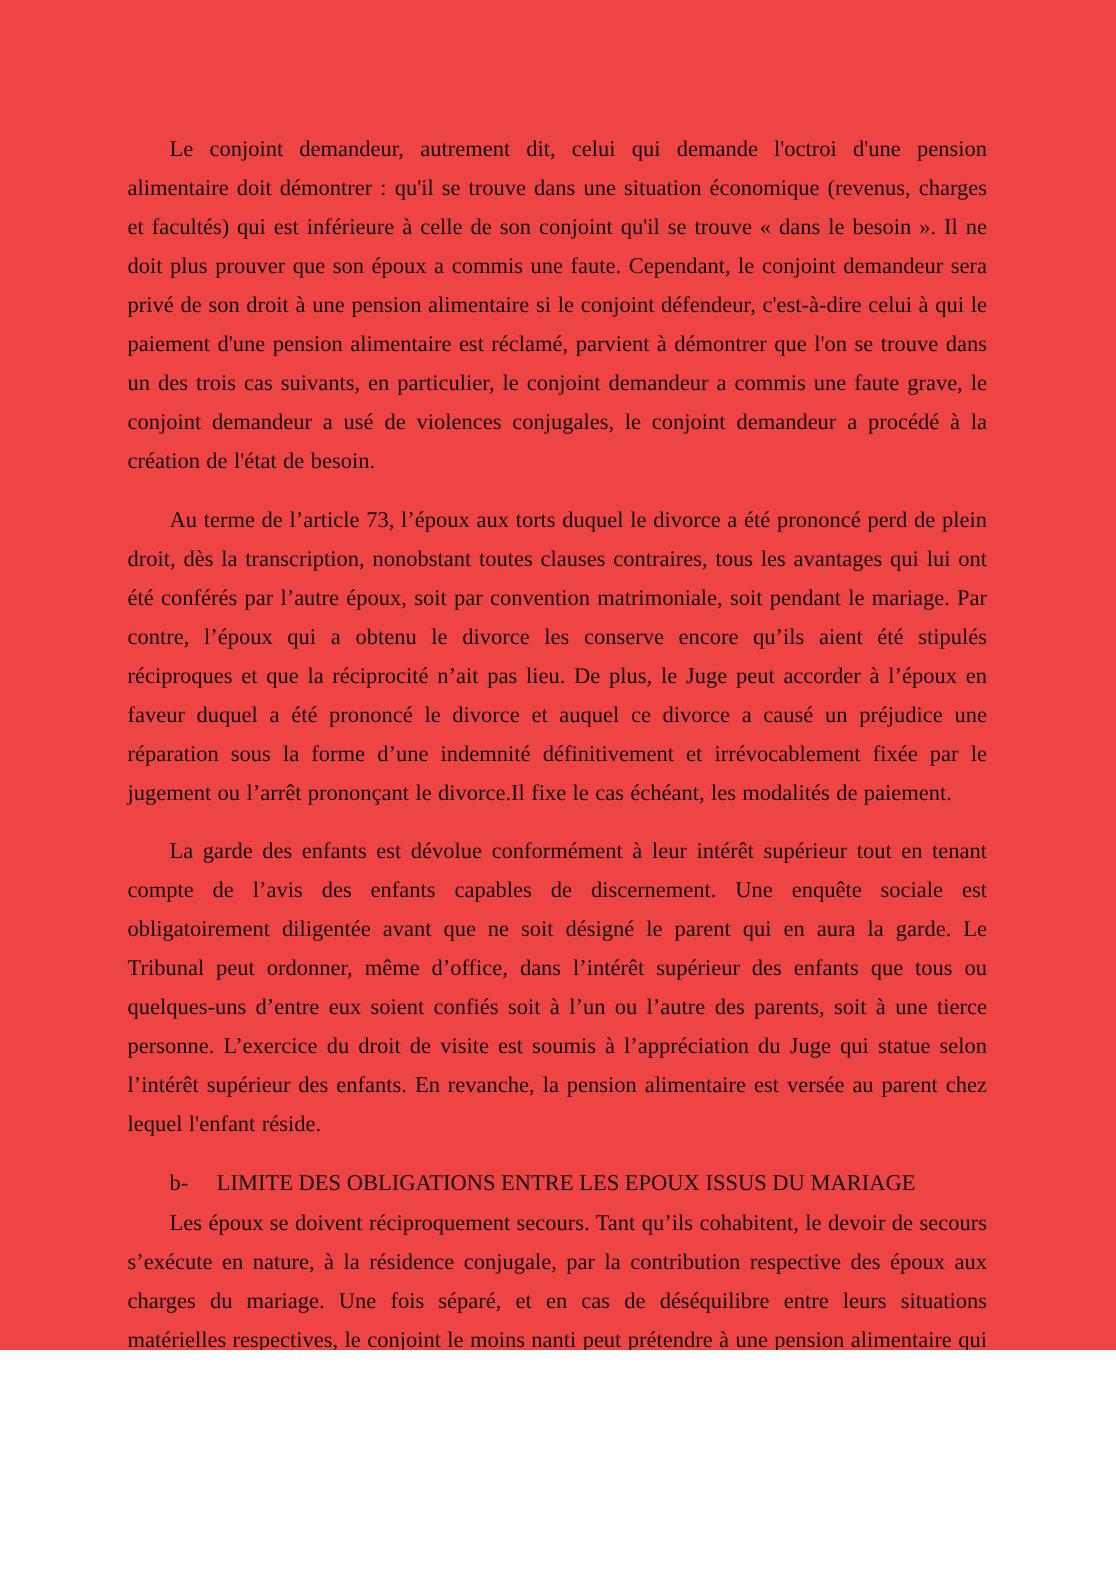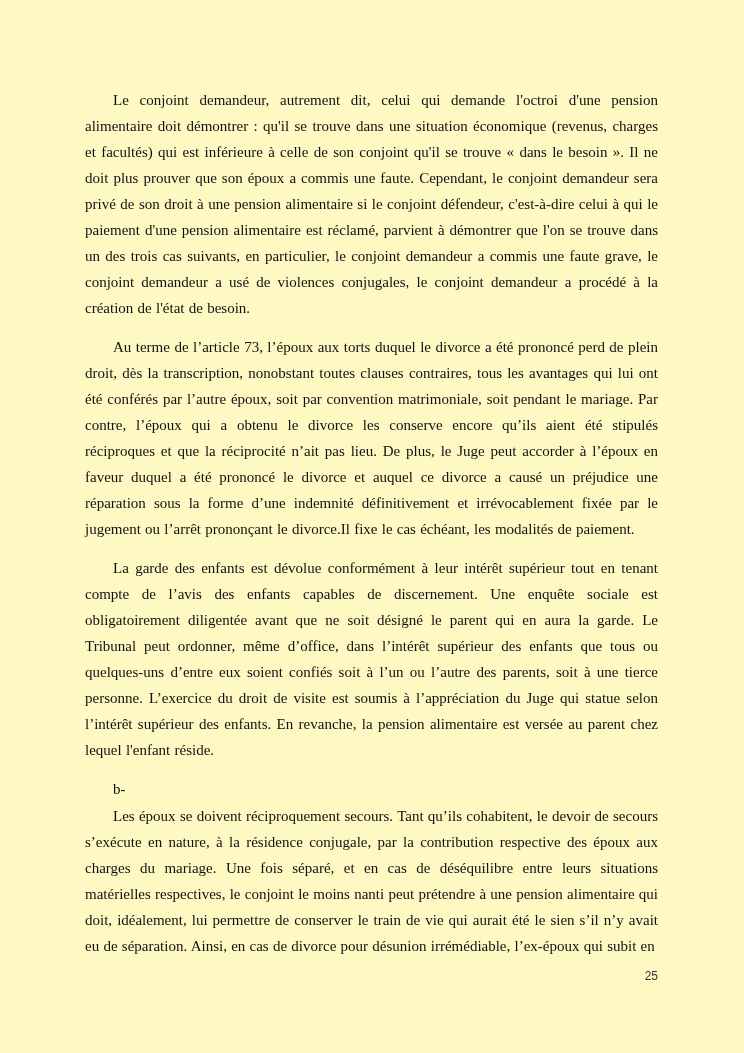--- a/index.html
+++ b/index.html
@@ -3,22 +3,22 @@
 <meta charset="utf-8">
 <style>
   html, body {
     margin: 0;
     padding: 0;
     background: #ffffff;
   }
   .page {
     position: relative;
     width: 744px;
-    height: 1053px;
-    background: #fef9c3;
+    height: 900px;
+    background: #ef4444;
     box-sizing: border-box;
     padding: 87px 86px 0 85px;
     font-family: "Liberation Serif", "DejaVu Serif", serif;
     color: #111111;
     overflow: hidden;
   }
   .para {
     margin: 0 0 13px 0;
     font-size: 15px;
     line-height: 26px;
@@ -54,19 +54,20 @@
 <div class="page">
 
   <p class="para">Le conjoint demandeur, autrement dit, celui qui demande l'octroi d'une pension alimentaire doit démontrer : qu'il se trouve dans une situation économique (revenus, charges et facultés) qui est inférieure à celle de son conjoint qu'il se trouve « dans le besoin ». Il ne doit plus prouver que son époux a commis une faute. Cependant, le conjoint demandeur sera privé de son droit à une pension alimentaire si le conjoint défendeur, c'est-à-dire celui à qui le paiement d'une pension alimentaire est réclamé, parvient à démontrer que l'on se trouve dans un des trois cas suivants, en particulier, le conjoint demandeur a commis une faute grave, le conjoint demandeur a usé de violences conjugales, le conjoint demandeur a procédé à la création de l'état de besoin.</p>
 
   <p class="para">Au terme de l’article 73, l’époux aux torts duquel le divorce a été prononcé perd de plein droit, dès la transcription, nonobstant toutes clauses contraires, tous les avantages qui lui ont été conférés par l’autre époux, soit par convention matrimoniale, soit pendant le mariage. Par contre, l’époux qui a obtenu le divorce les conserve encore qu’ils aient été stipulés réciproques et que la réciprocité n’ait pas lieu. De plus, le Juge peut accorder à l’époux en faveur duquel a été prononcé le divorce et auquel ce divorce a causé un préjudice une réparation sous la forme d’une indemnité définitivement et irrévocablement fixée par le jugement ou l’arrêt prononçant le divorce.Il fixe le cas échéant, les modalités de paiement.</p>
 
   <p class="para">La garde des enfants est dévolue conformément à leur intérêt supérieur tout en tenant compte de l’avis des enfants capables de discernement. Une enquête sociale est obligatoirement diligentée avant que ne soit désigné le parent qui en aura la garde. Le Tribunal peut ordonner, même d’office, dans l’intérêt supérieur des enfants que tous ou quelques-uns d’entre eux soient confiés soit à l’un ou l’autre des parents, soit à une tierce personne. L’exercice du droit de visite est soumis à l’appréciation du Juge qui statue selon l’intérêt supérieur des enfants. En revanche, la pension alimentaire est versée au parent chez lequel l'enfant réside.</p>
 
   <div class="heading">
     <span class="marker">b-</span>
+    <span class="title">LIMITE DES OBLIGATIONS ENTRE LES EPOUX ISSUS DU MARIAGE</span>
   </div>
 
   <p class="para last">Les époux se doivent réciproquement secours. Tant qu’ils cohabitent, le devoir de secours s’exécute en nature, à la résidence conjugale, par la contribution respective des époux aux charges du mariage. Une fois séparé, et en cas de déséquilibre entre leurs situations matérielles respectives, le conjoint le moins nanti peut prétendre à une pension alimentaire qui doit, idéalement, lui permettre de conserver le train de vie qui aurait été le sien s’il n’y avait eu de séparation. Ainsi, en cas de divorce pour désunion irrémédiable, l’ex-époux qui subit en</p>
 
   <div class="page-number">25</div>
 
 </div>
 
 </body></html>

